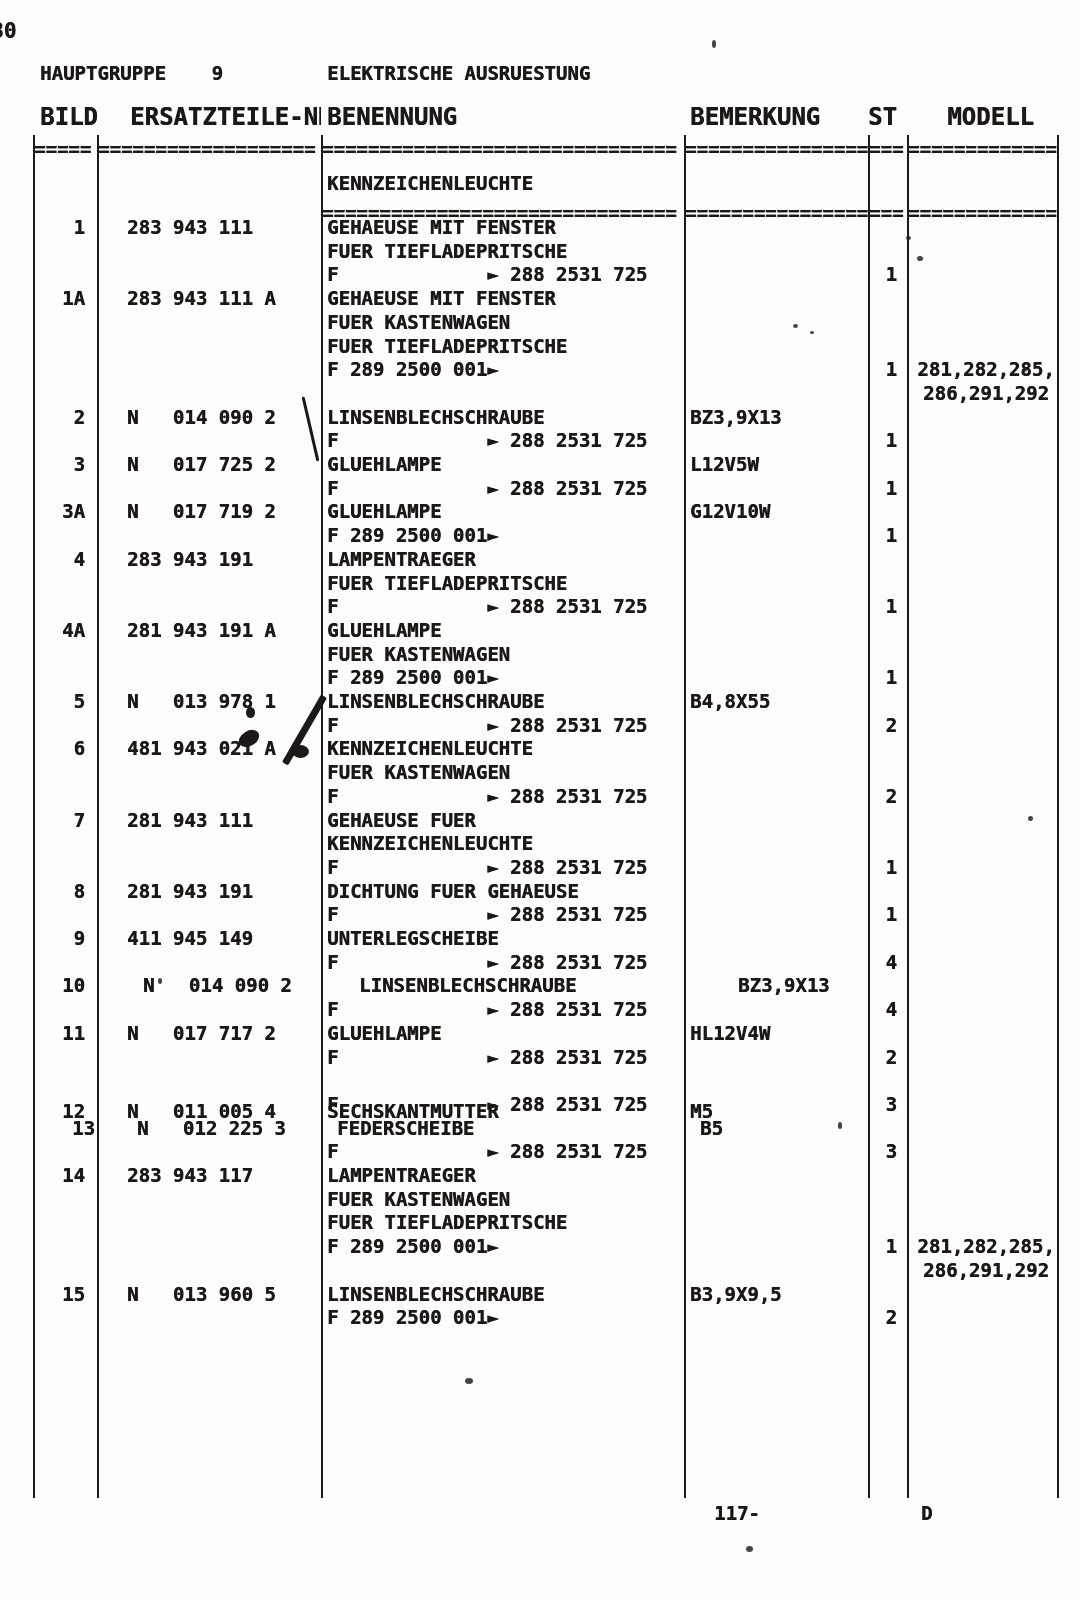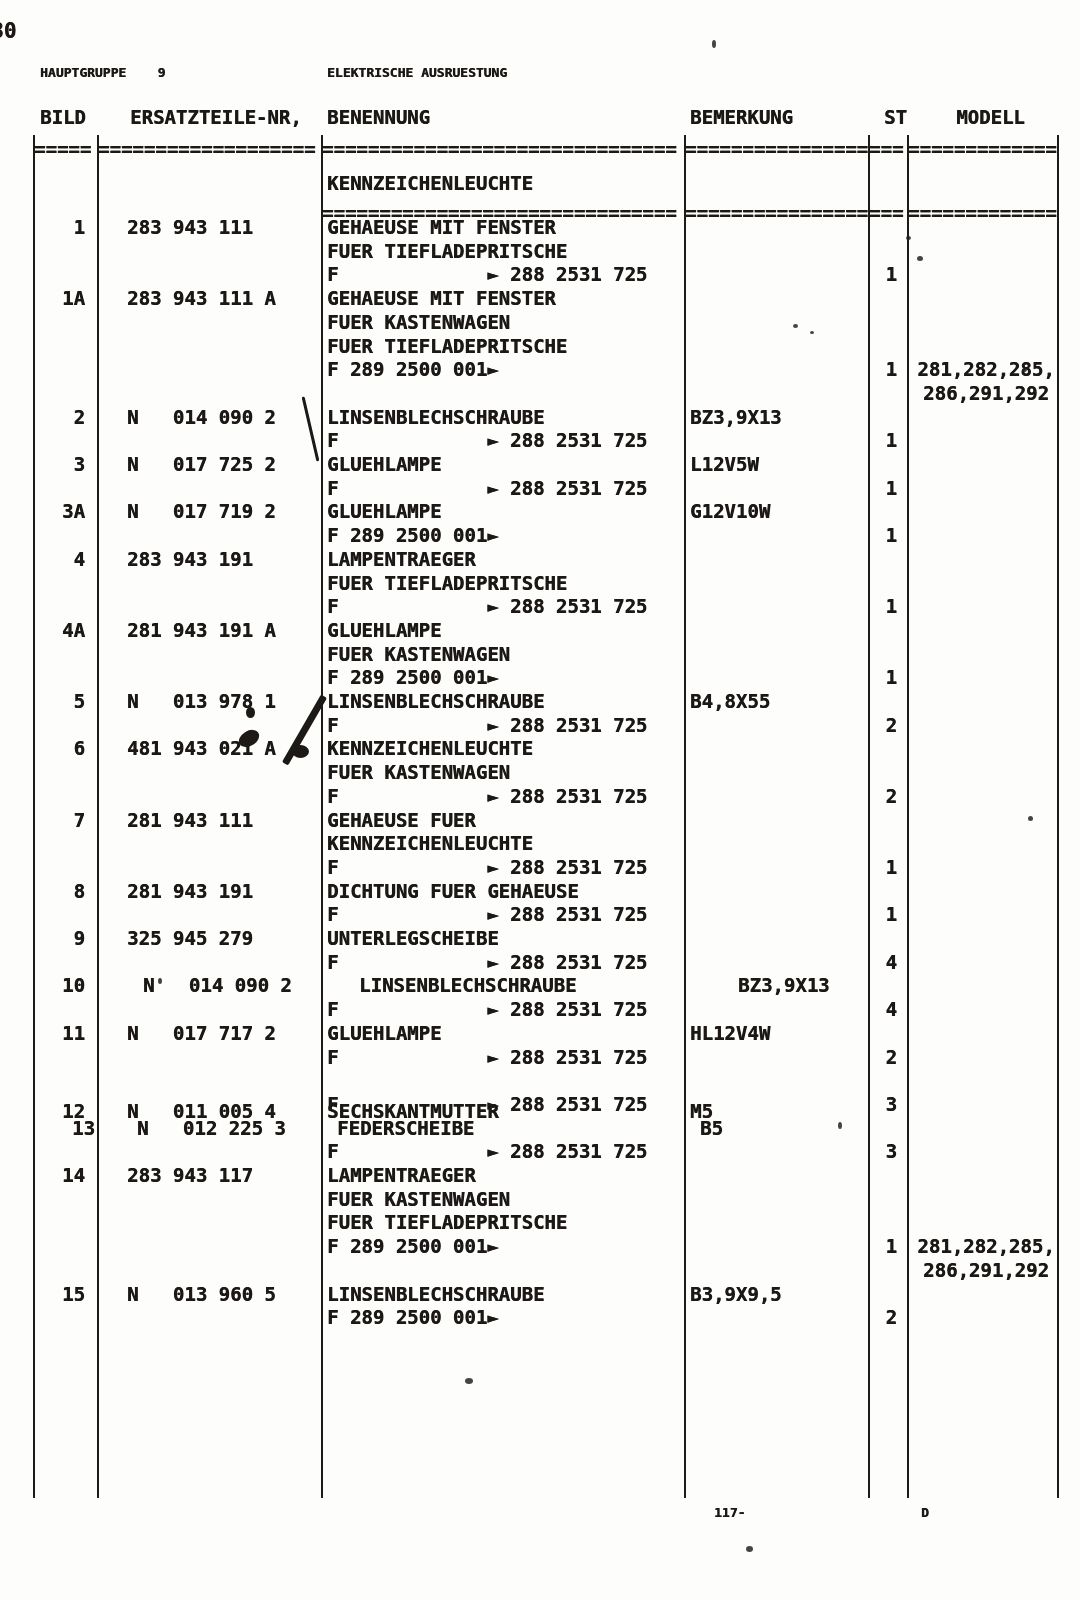--- a/index.html
+++ b/index.html
@@ -7,39 +7,39 @@
   .page {
     position: relative;
     width: 1080px; height: 1600px;
     background: #fdfdfb;
     overflow: hidden;
     font-family: "DejaVu Sans Mono", monospace;
     font-weight: 700;
     color: #1b1815;
     text-shadow: 0.5px 0 0 currentColor;
   }
-  .abs { position: absolute; white-space: pre; font-size: 13px; line-height: 24px; }
+  .abs { position: absolute; white-space: pre; font-size: 19px; line-height: 24px; }
   
   .vline { position: absolute; top: 135px; height: 1363px; width: 2px; background: #1d1a17; }
   
   .tbody { position: absolute; left: 33px; top: 135px; width: 1024px; height: 1363px; }
   .tline { position: absolute; left: 0; display: flex; height: 24px; line-height: 24px; font-size: 19px; }
   .c { white-space: pre; overflow: hidden; flex: none; }
   .bild   { width: 64px;  text-align: right; padding-right: 12px; }
   .nr     { width: 224px; padding-left: 30px; }
   .ben    { width: 363px; padding-left: 6px; }
   .bem    { width: 184px; padding-left: 6px; }
   .st     { width: 39px;  text-align: right; padding-right: 10px; }
   .modell { width: 150px; padding-left: 8px; text-align: center; }
   .sep .c { padding: 0 0 0 1px; text-align: left; }
   
-  .headrow { position: absolute; left: 33px; top: 105px; display: flex; height: 24px; line-height: 24px; font-size: 19px; }
+  .headrow { position: absolute; left: 33px; top: 105px; display: flex; height: 24px; line-height: 24px; font-size: 24px; }
   .headrow .bild   { text-align: left; padding: 0 0 0 7px; }
   .headrow .nr     { padding-left: 33px; }
-  .headrow .st     { text-align: right; padding: 0; }
+  .headrow .st     { text-align: left; padding: 0; }
   .headrow .modell { padding-left: 17px; }
   
   .codebox { border: 3px solid #151210; padding: 0 5px; display: inline-block; }
   
   .speck { position: absolute; background: #262220; border-radius: 50%; opacity: .85; }
   .blob  { position: absolute; background: #1c1916; border-radius: 50%; }
   .stroke { position: absolute; background: #1c1916; border-radius: 2px; }
 </style>
 </head>
 <body>
@@ -329,21 +329,21 @@
       <div class="tline" style="top: 767.3px;">
     <div class="c bild"></div>
     <div class="c nr"></div>
     <div class="c ben">F             ► 288 2531 725</div>
     <div class="c bem"></div>
     <div class="c st">1</div>
     <div class="c modell"></div>
   </div>
       <div class="tline" style="top: 791px;">
     <div class="c bild">9</div>
-    <div class="c nr">325 945 279</div>
+    <div class="c nr">411 945 149</div>
     <div class="c ben">UNTERLEGSCHEIBE</div>
     <div class="c bem"></div>
     <div class="c st"></div>
     <div class="c modell"></div>
   </div>
       <div class="tline" style="top: 814.7px;">
     <div class="c bild"></div>
     <div class="c nr"></div>
     <div class="c ben">F             ► 288 2531 725</div>
     <div class="c bem"></div>

